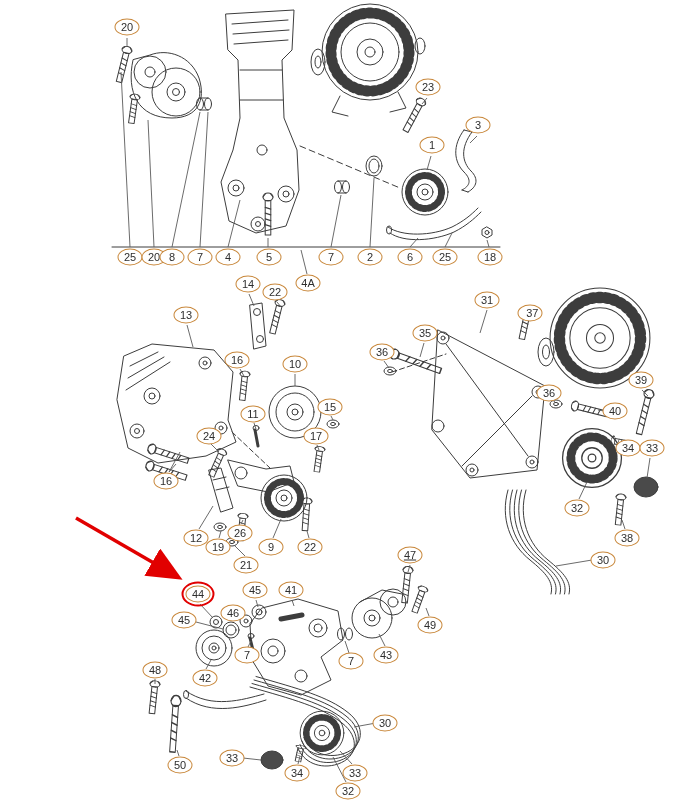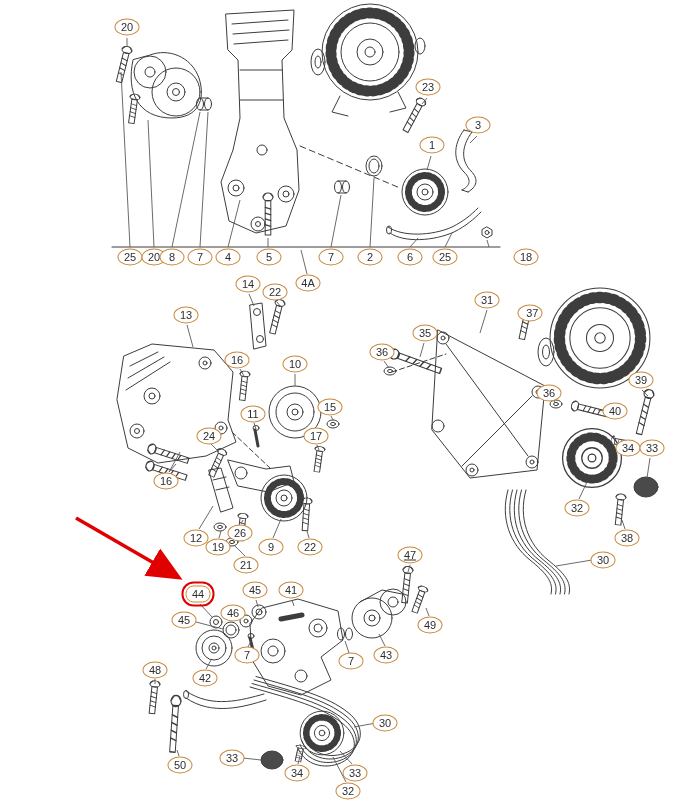--- a/index.html
+++ b/index.html
@@ -361,21 +361,21 @@
       <div class="callout" style="left: 130px; top: 257px;">25</div>
       <div class="callout" style="left: 154px; top: 257px;">20</div>
       <div class="callout" style="left: 172px; top: 257px;">8</div>
       <div class="callout" style="left: 200px; top: 257px;">7</div>
       <div class="callout" style="left: 228px; top: 257px;">4</div>
       <div class="callout" style="left: 269px; top: 257px;">5</div>
       <div class="callout" style="left: 331px; top: 257px;">7</div>
       <div class="callout" style="left: 370px; top: 257px;">2</div>
       <div class="callout" style="left: 410px; top: 257px;">6</div>
       <div class="callout" style="left: 445px; top: 257px;">25</div>
-      <div class="callout" style="left: 490px; top: 257px; margin-left: 36px;">18</div>
+      <div class="callout" style="left: 490px; top: 257px;">18</div>
       <div class="callout" style="left: 248px; top: 284px;">14</div>
       <div class="callout" style="left: 275px; top: 292px;">22</div>
       <div class="callout" style="left: 308px; top: 283px;">4A</div>
       <div class="callout" style="left: 186px; top: 315px;">13</div>
       <div class="callout" style="left: 237px; top: 360px;">16</div>
       <div class="callout" style="left: 295px; top: 364px;">10</div>
       <div class="callout" style="left: 253px; top: 414px;">11</div>
       <div class="callout" style="left: 330px; top: 407px;">15</div>
       <div class="callout" style="left: 316px; top: 436px;">17</div>
       <div class="callout" style="left: 209px; top: 436px;">24</div>
@@ -398,21 +398,21 @@
       <div class="callout" style="left: 577px; top: 508px;">32</div>
       <div class="callout" style="left: 627px; top: 538px;">38</div>
       <div class="callout" style="left: 603px; top: 560px;">30</div>
       <div class="callout" style="left: 410px; top: 555px; text-decoration: underline;">47</div>
       <div class="callout" style="left: 430px; top: 625px;">49</div>
       <div class="callout" style="left: 386px; top: 655px;">43</div>
       <div class="callout" style="left: 291px; top: 590px;">41</div>
       <div class="callout" style="left: 255px; top: 590px;">45</div>
       <div class="callout" style="left: 233px; top: 605px; margin-top: 8px;">46</div>
       <div class="callout" style="left: 184px; top: 620px;">45</div>
-      <div class="callout highlight" style="left: 198px; top: 594px; border-radius: 8px;">44</div>
+      <div class="callout highlight" style="left: 198px; top: 594px;">44</div>
       <div class="callout" style="left: 205px; top: 678px;">42</div>
       <div class="callout" style="left: 247px; top: 655px;">7</div>
       <div class="callout" style="left: 351px; top: 661px;">7</div>
       <div class="callout" style="left: 155px; top: 670px;">48</div>
       <div class="callout" style="left: 180px; top: 765px;">50</div>
       <div class="callout" style="left: 232px; top: 758px;">33</div>
       <div class="callout" style="left: 297px; top: 773px;">34</div>
       <div class="callout" style="left: 355px; top: 773px;">33</div>
       <div class="callout" style="left: 348px; top: 791px;">32</div>
       <div class="callout" style="left: 385px; top: 723px;">30</div>

